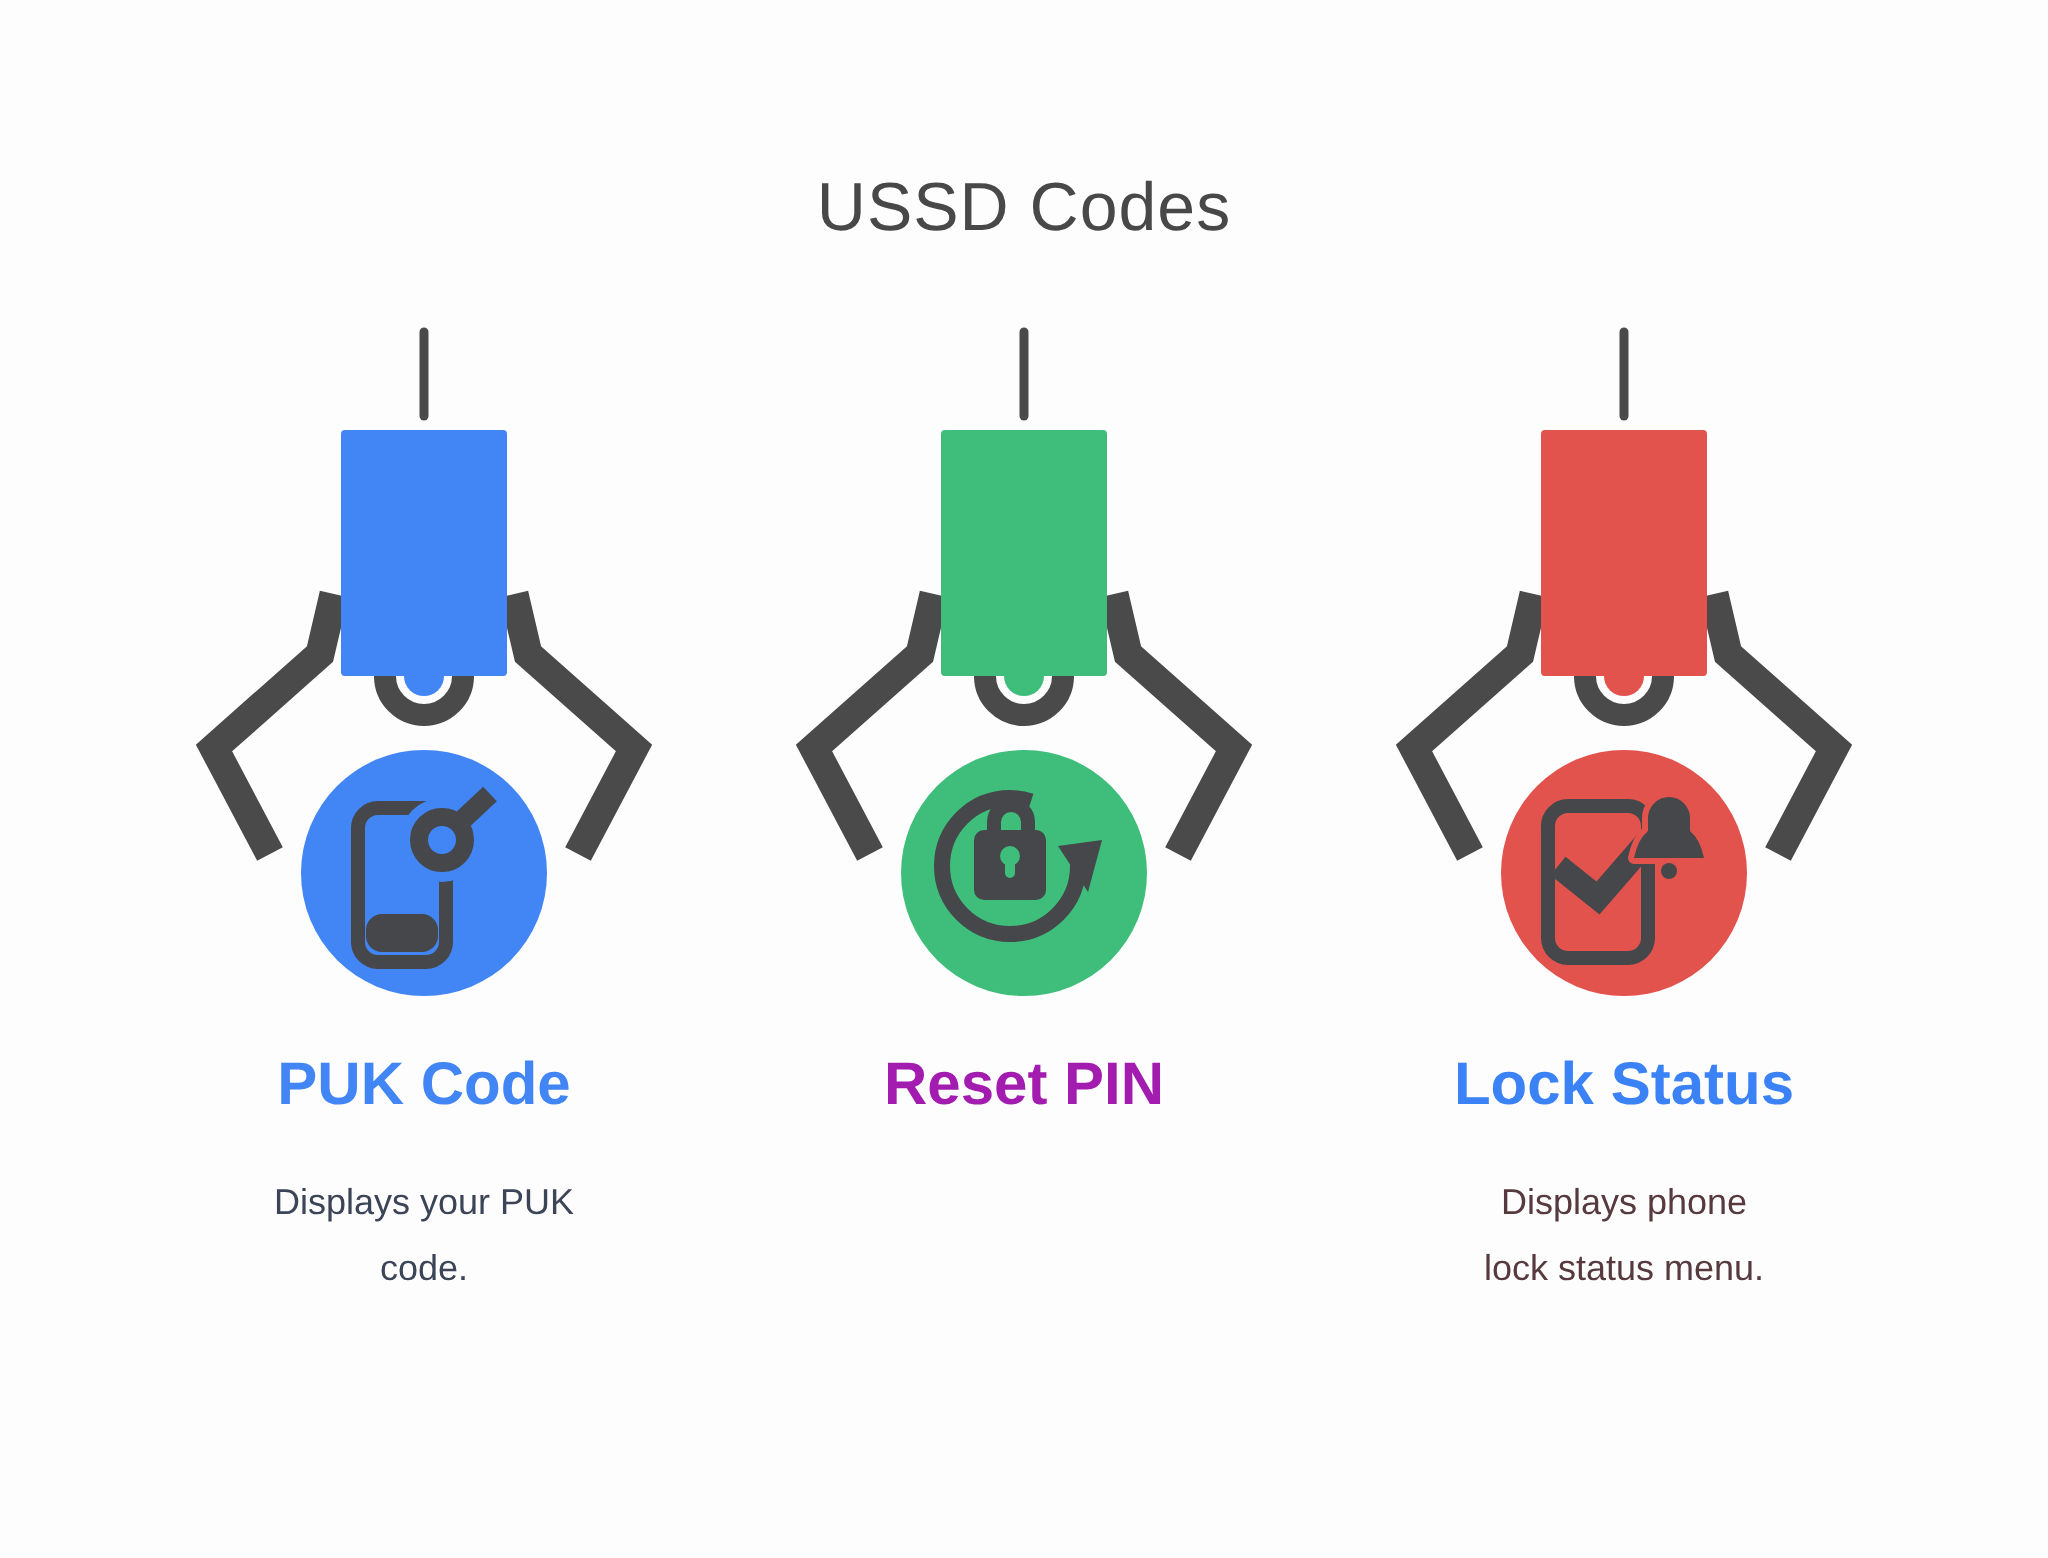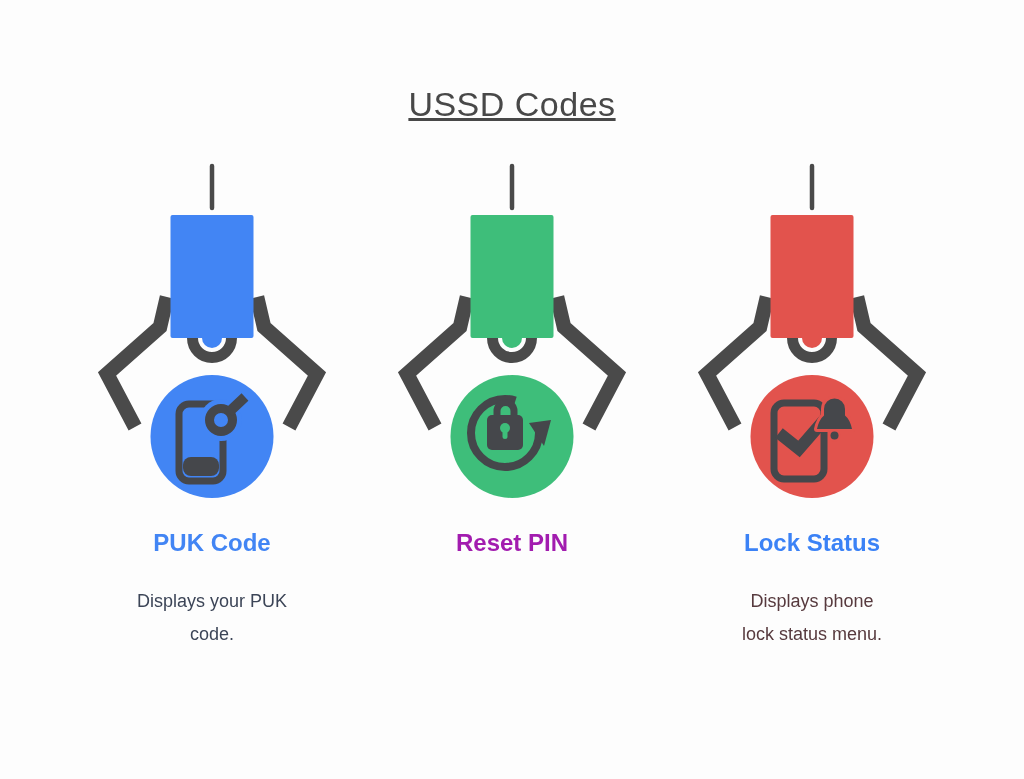--- a/index.html
+++ b/index.html
@@ -9,41 +9,40 @@
     font-family:"Liberation Sans","DejaVu Sans",sans-serif;
     overflow:hidden;
   }
   .page-title {
     margin-top:84px;
     text-align:center;
     font-size:34px;
     font-weight:500;
     letter-spacing:0.5px;
     line-height:40px;
-    text-decoration:underline;
   }
   .cards-row {
     display:flex;
     justify-content:space-between;
     padding:0 62px;
     margin-top:34px;
   }
   .card {
     width:300px;
     text-align:center;
   }
   .machine {
     display:block;
     width:230px;
     height:345px;
     margin:0 auto;
   }
   .card-heading {
     margin-top:20px;
-    font-size:24px;
+    font-size:30px;
     font-weight:700;
     line-height:40px;
   }
   .card-desc {
     margin-top:22px;
     font-size:18px;
     font-weight:400;
     line-height:33px;
     white-space:pre-line;
   }

